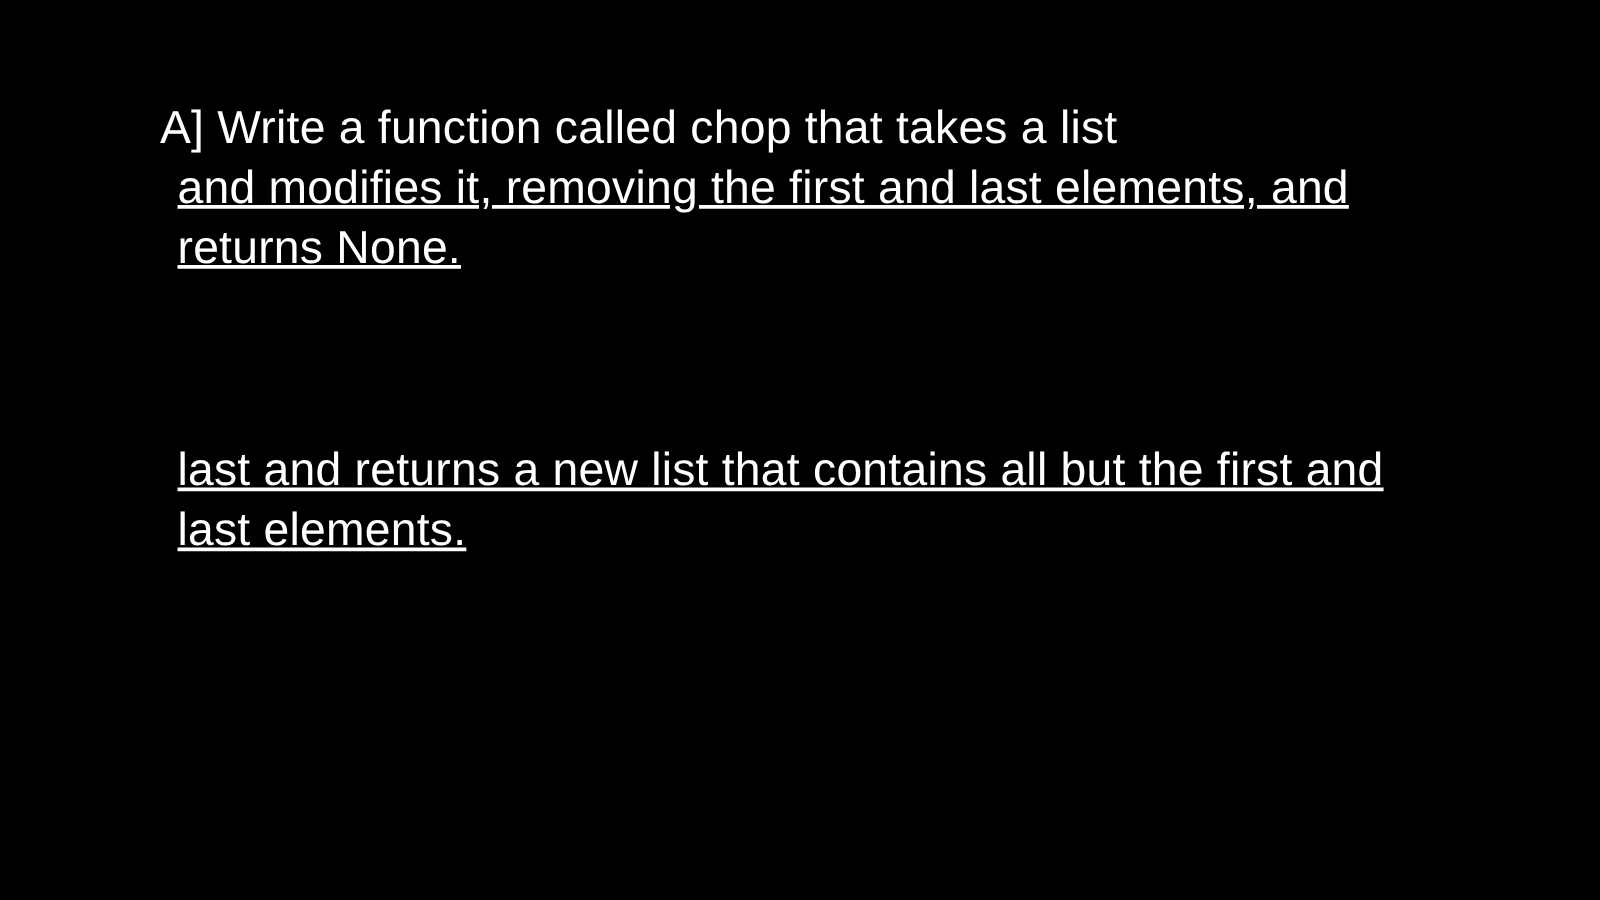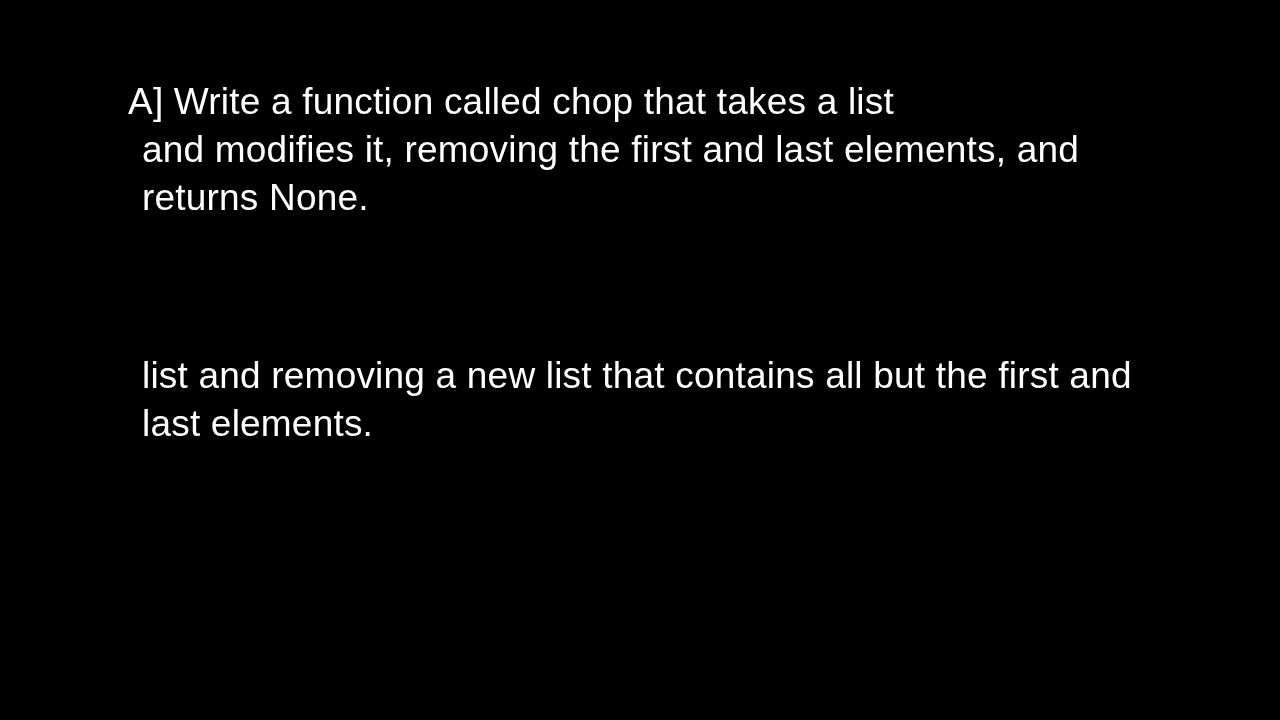--- a/index.html
+++ b/index.html
@@ -28,29 +28,30 @@
       font-weight: 400;
       letter-spacing: 0.2px;
     }
     .paragraph-a {
       margin-bottom: 130px;
     }
     .paragraph-a .continuation,
     .paragraph-b .continuation {
       display: block;
       padding-left: 14px;
+      text-decoration: underline;
     }
     .first-line {
       display: block;
     }
   </style>
 </head>
 <body>
 
 <div class="slide-content">
   <p class="paragraph paragraph-a">
     <span class="first-line">A] Write a function called chop that takes a list</span>
     <span class="continuation">and modifies it, removing the first and last elements, and returns None.</span>
   </p>
   <p class="paragraph paragraph-b">
-    <span class="continuation">list and removing a new list that contains all but the first and last elements.</span>
+    <span class="continuation">last and returns a new list that contains all but the first and last elements.</span>
   </p>
 </div>
 
 </body></html>

